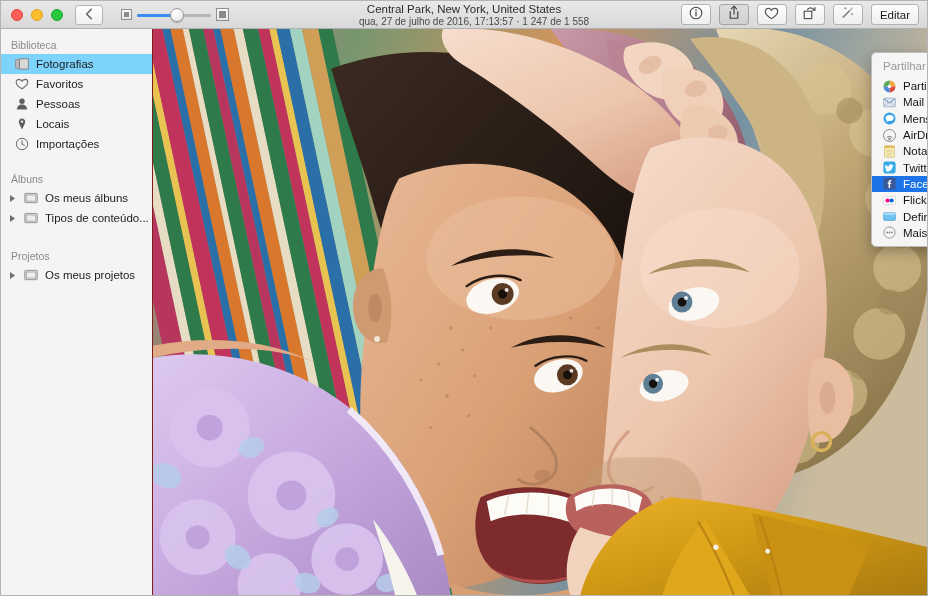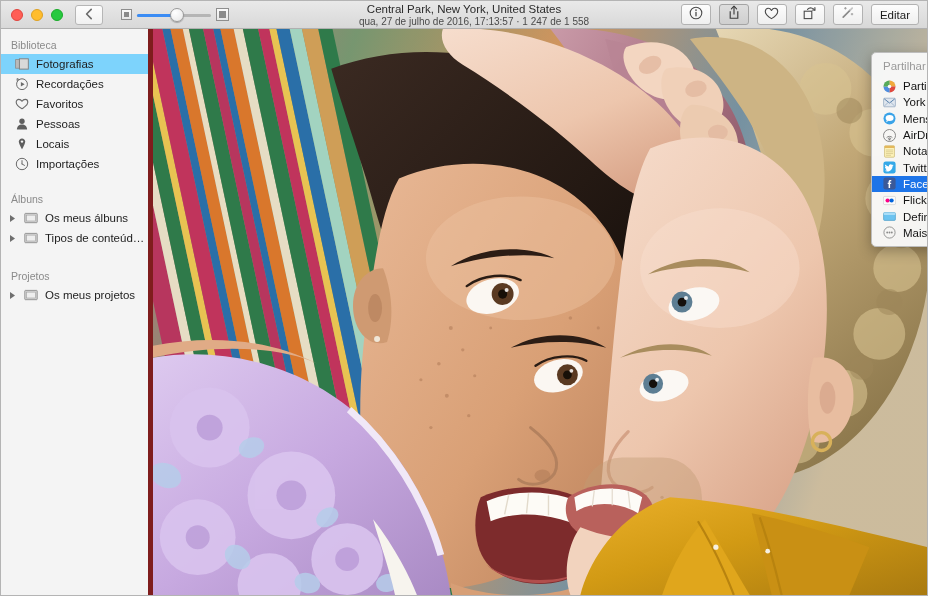--- a/index.html
+++ b/index.html
@@ -114,21 +114,21 @@
     cursor: default;
   }
 
   
   .body-row { flex: 1; display: flex; min-height: 0; }
 
   
   .sidebar {
     width: 152px; min-width: 152px;
     background: #f4f4f4;
-    border-right: 5px solid #7f1d1d;
+    border-right: 1px solid #7f1d1d;
     padding-top: 6px;
     overflow: hidden;
     font-size: 11.5px;
   }
   .sec-head {
     font-size: 10.5px; color: #8a8a8a;
     padding: 4px 0 3px 10px;
   }
   .sb-item {
     display: flex; align-items: center; gap: 7px;
@@ -288,30 +288,20 @@
       <div class="sb-item selected">
         <span class="ico">
           <svg width="14" height="12" viewBox="0 0 14 12">
             <rect x="0.6" y="1.6" width="4" height="8.6" fill="#b9b9b9" stroke="#8d8d8d" stroke-width="0.8"></rect>
             <rect x="4.4" y="0.8" width="8.9" height="10.3" fill="#d9d9d9" stroke="#7d7d7d" stroke-width="0.9"></rect>
           </svg>
         </span>
         <span class="lbl">Fotografias</span>
       </div>
 
-      <div class="sb-item">
-        <span class="ico">
-          <svg width="14" height="14" viewBox="0 0 14 14">
-            <circle cx="7" cy="7.2" r="5.4" fill="none" stroke="#6b6b6b" stroke-width="1"></circle>
-            <polygon points="5.9,4.9 9.6,7.2 5.9,9.5" fill="#6b6b6b"></polygon>
-            <path d="M2.3,4.0 L2.0,1.6 L4.4,2.6" fill="none" stroke="#6b6b6b" stroke-width="1" stroke-linecap="round" stroke-linejoin="round"></path>
-          </svg>
-        </span>
-        <span class="lbl">Recordações</span>
-      </div>
 
       <div class="sb-item">
         <span class="ico">
           <svg width="14" height="12" viewBox="0 0 14 12">
             <path d="M7,10.8 C7,10.8 1.2,7.4 1.2,4.2 C1.2,2.5 2.5,1.4 3.8,1.4 C5.1,1.4 6.4,2.3 7,3.3 C7.6,2.3 8.9,1.4 10.2,1.4 C11.5,1.4 12.8,2.5 12.8,4.2 C12.8,7.4 7,10.8 7,10.8 Z" fill="none" stroke="#6b6b6b" stroke-width="1.1" stroke-linejoin="round"></path>
           </svg>
         </span>
         <span class="lbl">Favoritos</span>
       </div>
 
@@ -683,21 +673,21 @@
         </div>
 
         <div class="menu-item">
           <span class="mico">
             <svg width="13" height="13" viewBox="0 0 13 13">
               <rect x="0.6" y="2.2" width="11.8" height="8.6" rx="1" fill="#dfe6ee" stroke="#8ea4bd" stroke-width="0.7"></rect>
               <path d="M1.2,2.8 L6.5,7.0 L11.8,2.8" fill="none" stroke="#5b83ad" stroke-width="1"></path>
               <path d="M1.2,10.2 L5.0,6.6 M11.8,10.2 L8.0,6.6" stroke="#9ab0c6" stroke-width="0.8"></path>
             </svg>
           </span>
-          <span class="mlbl">York</span>
+          <span class="mlbl">Mail</span>
         </div>
 
         <div class="menu-item">
           <span class="mico">
             <svg width="13" height="13" viewBox="0 0 13 13">
               <circle cx="6.5" cy="6.5" r="6" fill="#3aa3e8"></circle>
               <ellipse cx="6.6" cy="6.1" rx="4" ry="3" fill="#fff"></ellipse>
               <path d="M4.0,8.0 L3.0,10.2 L5.6,8.8 Z" fill="#fff"></path>
             </svg>
           </span>

